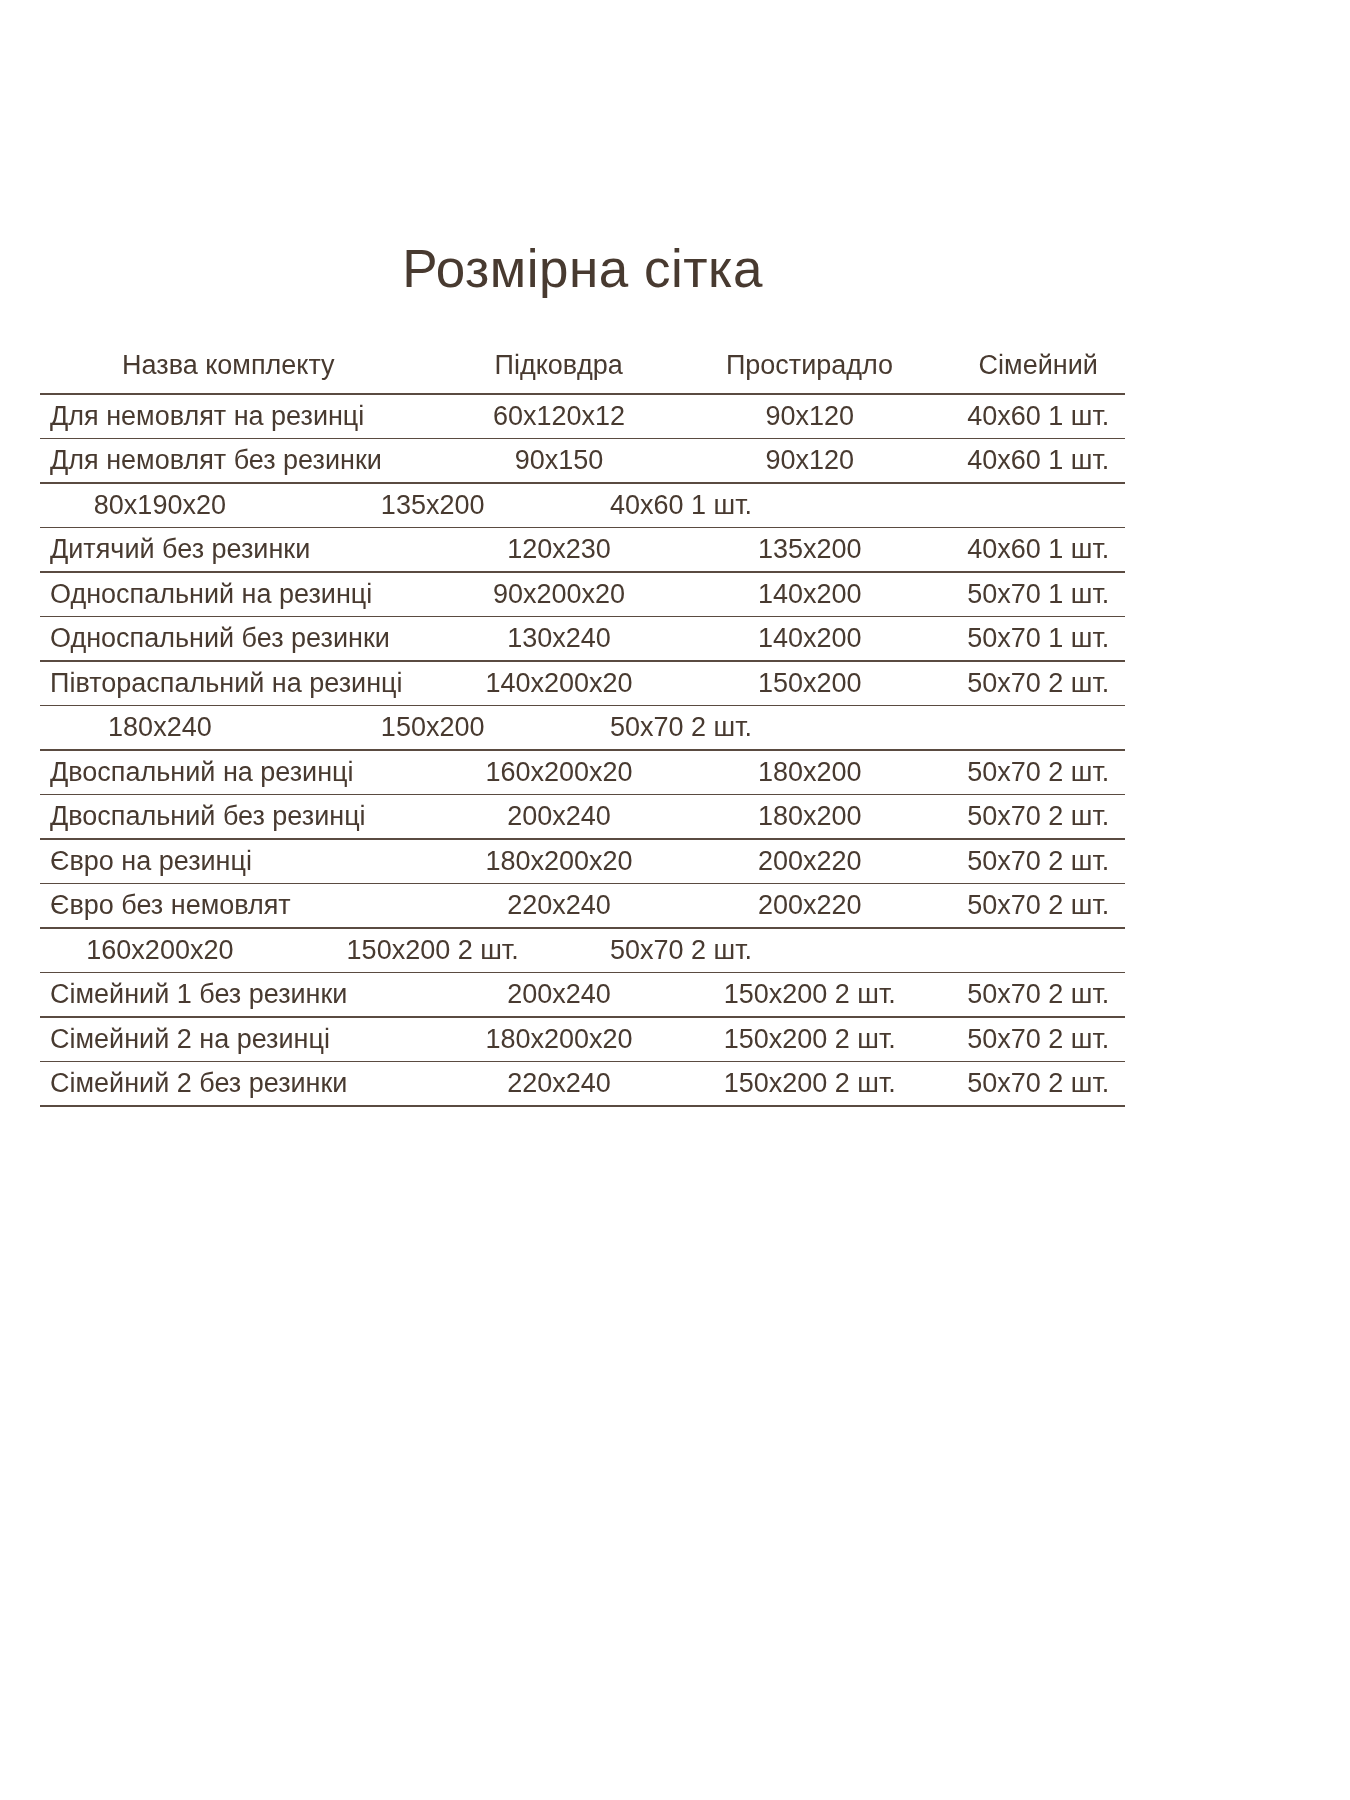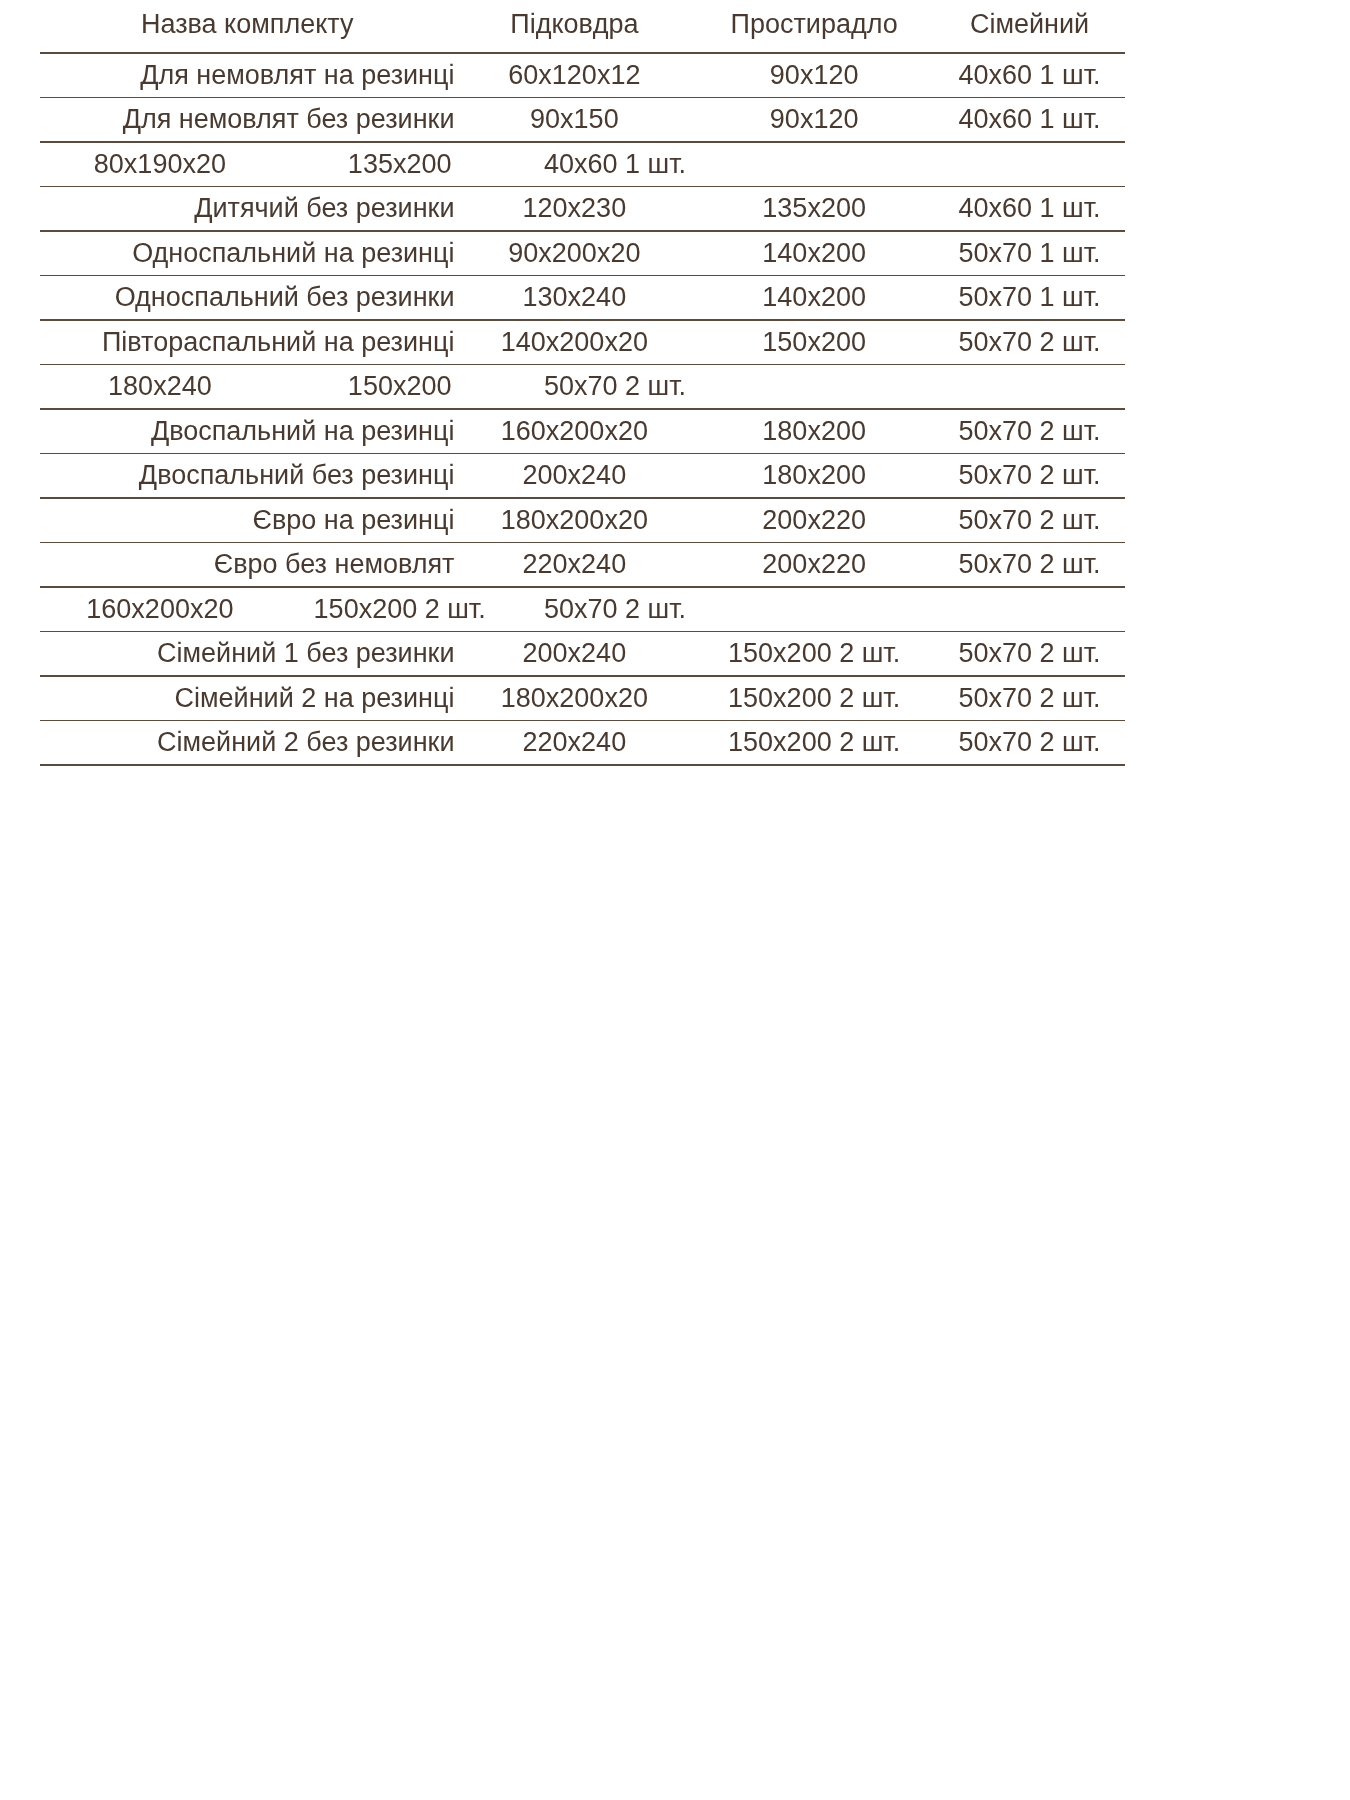--- a/index.html
+++ b/index.html
@@ -31,45 +31,47 @@
   .size-table {
     width: 100%;
   }
   .tr {
     display: flex;
     align-items: center;
     height: 43px;
     border-bottom: 1px solid #5a4b41;
     font-size: 27px;
     color: #483a30;
+    gap: 33px;
   }
   .thead {
     height: 52px;
     border-bottom: 2px solid #5a4b41;
     align-items: flex-end;
   }
   .thead .td {
     padding-bottom: 12px;
   }
   .tr.group-end {
     border-bottom-width: 2px;
   }
   .td {
     box-sizing: border-box;
   }
-  .col-name   { width: 38.2%; text-align: right; padding-left: 10px; }
+  .col-name   { width: 38.2%; text-align: left; padding-left: 10px; }
   .thead .col-name { text-align: center; padding-left: 0; }
   .col-sheet  { width: 22.1%; text-align: center; }
   .col-duvet  { width: 22.1%; text-align: center; }
   .col-pillow { width: 17.6%; text-align: center; }
 </style>
 </head>
 <body>
 
 <div class="content">
+  <h1 class="title">Розмірна сітка</h1>
 
   <div class="size-table">
 
     <div class="tr thead">
       <div class="td col-name">Назва комплекту</div>
       <div class="td col-duvet">Підковдра</div>
       <div class="td col-sheet">Простирадло</div>
       <div class="td col-pillow">Сімейний</div>
     </div>
 

